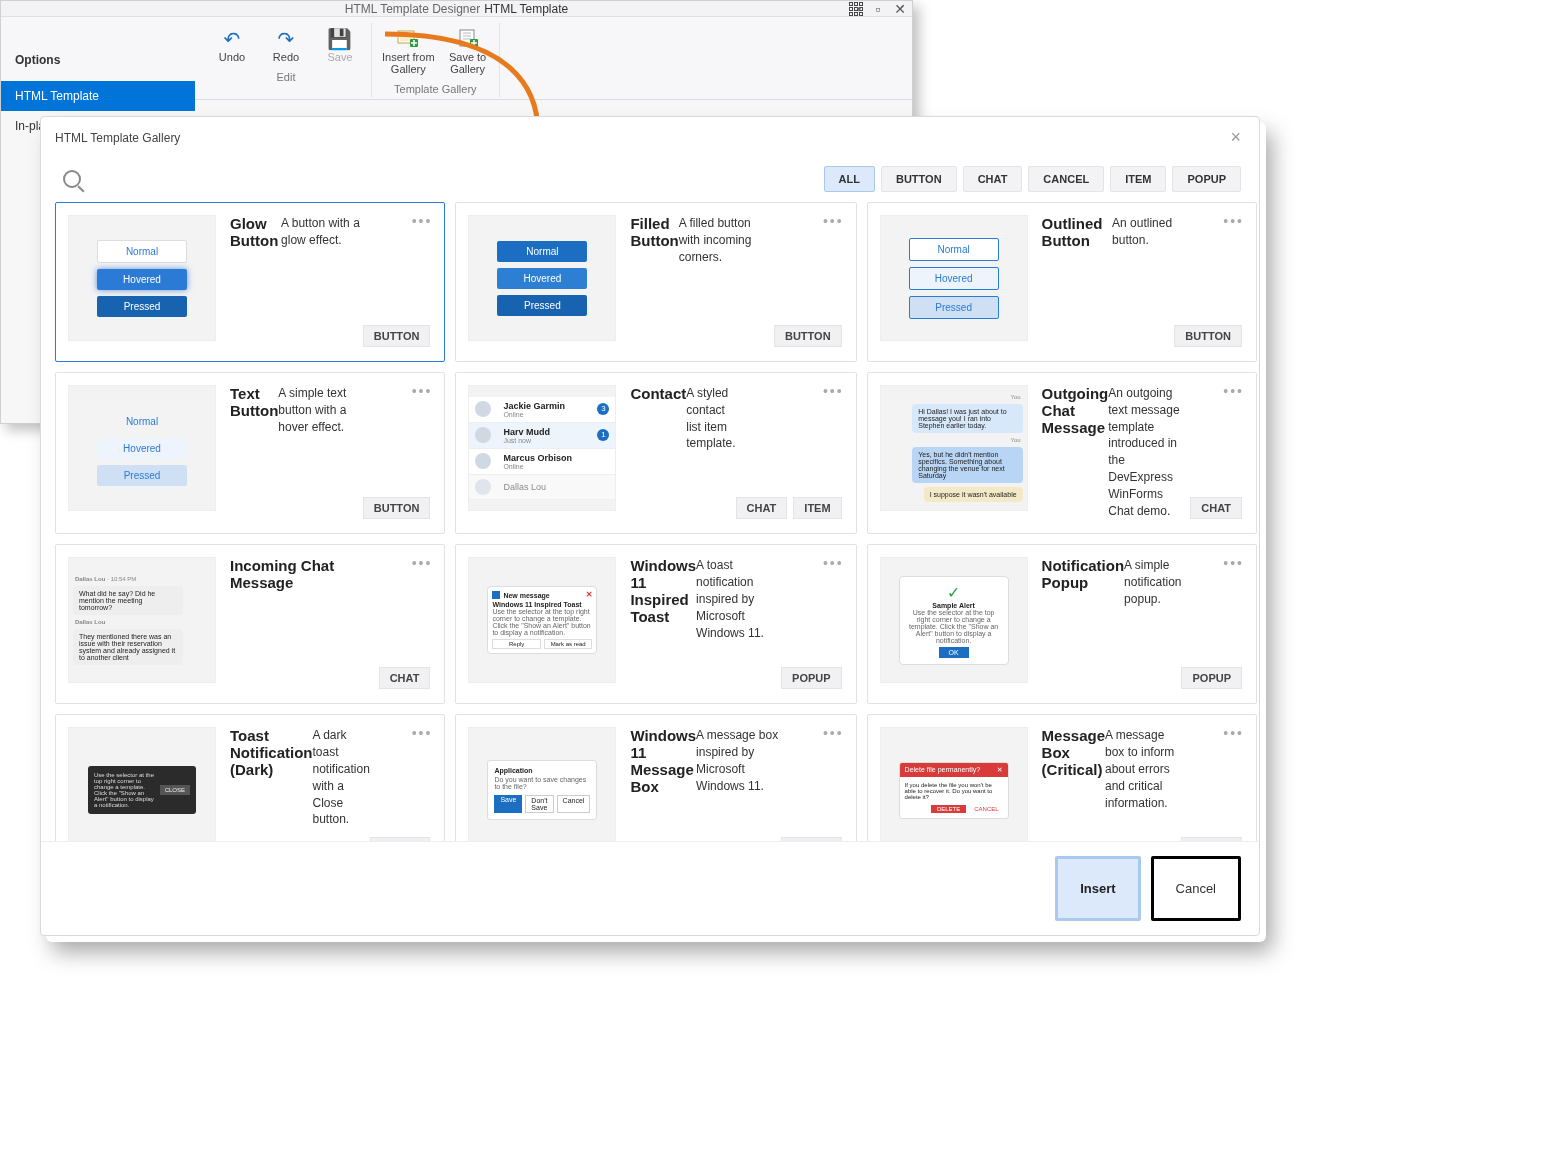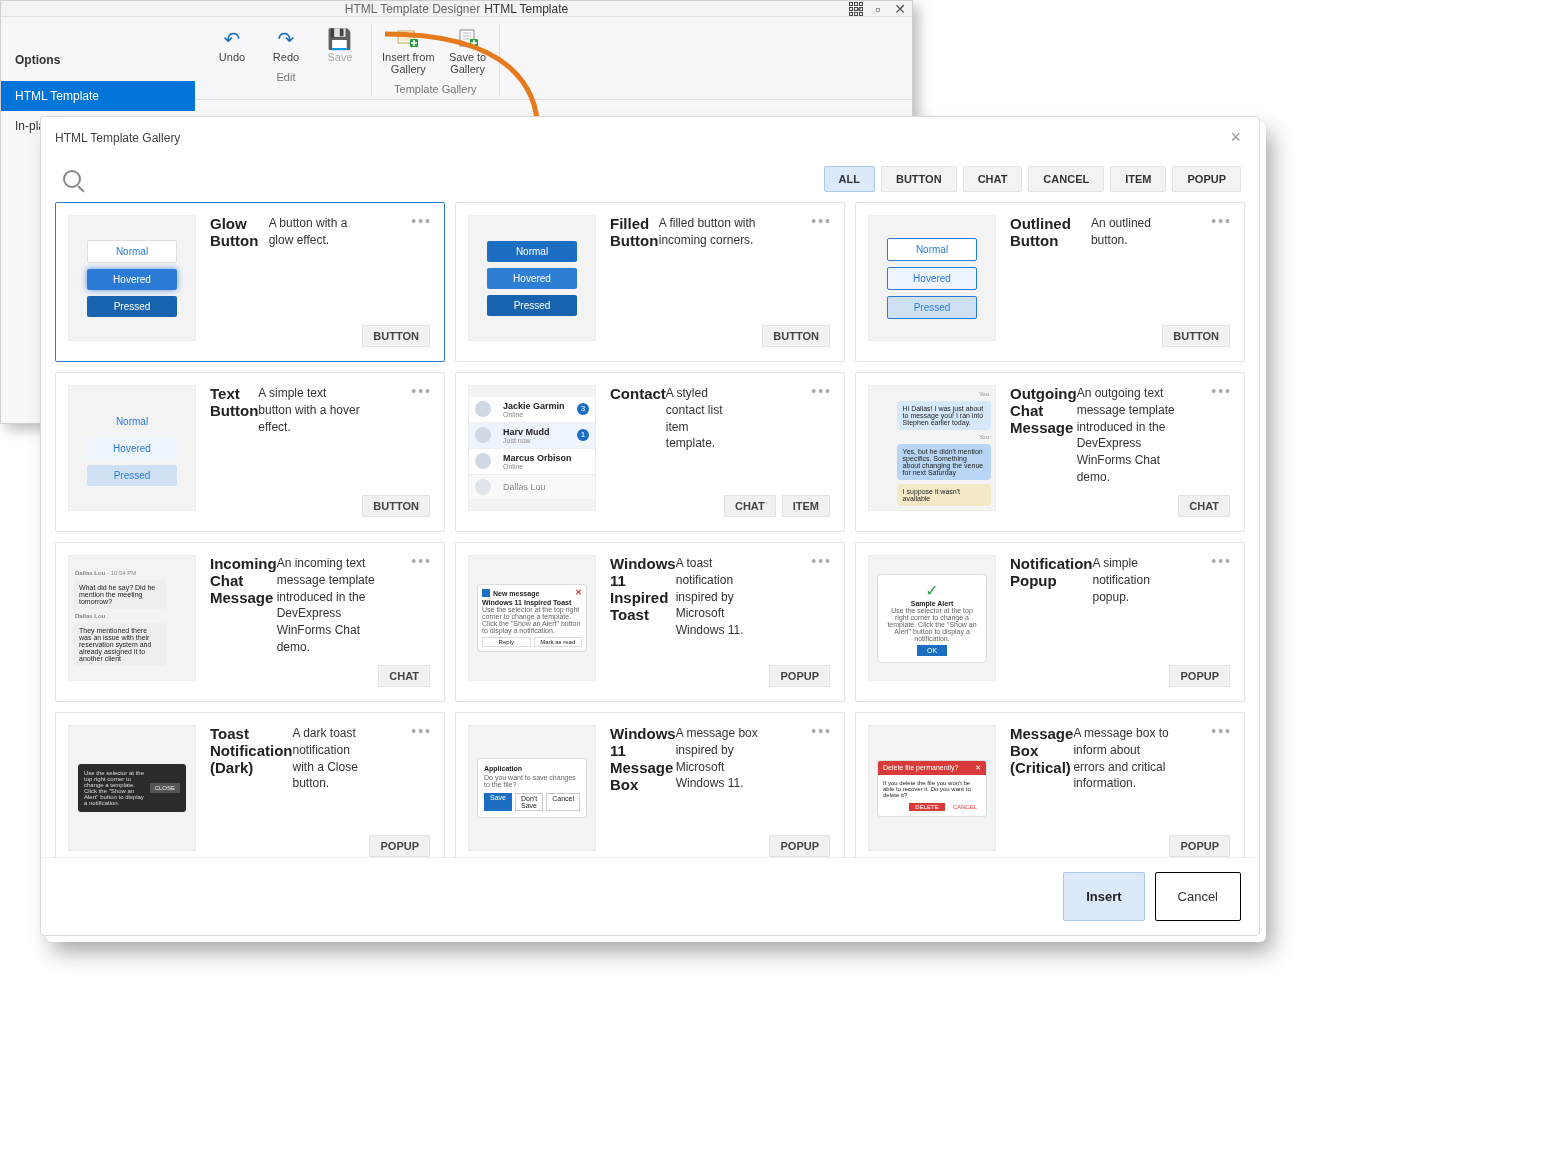--- a/index.html
+++ b/index.html
@@ -40,30 +40,30 @@
   .search-ico::after{content:""; position:absolute; width:8px; height:2px; background:#888; bottom:-4px; right:-6px; transform:rotate(45deg);}
   .filter-chips { margin-left:auto; display:flex; gap:6px;}
   .chip { padding:6px 14px; font-size:11px; font-weight:600; color:#333; background:#f3f3f5; border:1px solid #e3e3e8; border-radius:2px;}
   .chip.active { background:#dbe9fb; border-color:#a9c9ee;}
 
   .cards-area { flex:1; overflow:hidden; padding: 0 14px 6px; }
   .cards-grid { display:grid; grid-template-columns: repeat(3, 1fr); gap: 10px; }
   .card { border:1px solid #e1e1e6; border-radius:2px; padding: 12px 14px 14px 12px; display:flex; gap:14px; position:relative; min-height: 160px;}
   .card.selected{ border:1px solid #2a7bd6;}
   .card .dots { position:absolute; top:10px; right:12px; color:#aaa; font-size:14px; letter-spacing:2px;}
-  .thumb { width: 128px; height: 126px; background:#f3f3f4; border:1px solid #eee; flex-shrink:0; display:flex; align-items:center; justify-content:center; overflow:hidden;}
+  .thumb { width: 148px; height: 126px; background:#f3f3f4; border:1px solid #eee; flex-shrink:0; display:flex; align-items:center; justify-content:center; overflow:hidden;}
   .card-body { display:flex; flex-direction:row; flex:1; }
   .card-title { font-weight:600; font-size:15px; color:#222; margin-bottom:3px; }
   .card-desc { font-size:12px; color:#333; line-height:1.4; }
   .card-tags { margin-top:auto; display:flex; gap:6px; padding-top:8px;}
   .tag { padding:4px 10px; font-size:11px; font-weight:600; background:#f1f1f3; border:1px solid #e4e4e8; color:#444;}
 
   
   .gw-footer { display:flex; justify-content:flex-end; gap:10px; padding:14px 18px; border-top:1px solid #eee;}
-  .btn { padding: 16px 22px; font-size:13px; border:1px solid #000000; border-radius:2px; background:#fff; color:#333; font-weight:400;}
+  .btn { padding: 22px 22px; font-size:13px; border:3px solid #000000; border-radius:2px; background:#fff; color:#333; font-weight:400;}
   .btn.primary { background:#dbe9fb; border-color:#a9c9ee; color:#222; font-weight:600;}
 
   
   .b-stack{display:flex;flex-direction:column;gap:6px;align-items:center;}
   .pill{width:90px;padding:5px 0;text-align:center;font-size:10px;border-radius:2px;}
   .pill.white{background:#fff;border:1px solid #ddd;color:#2a7bd6;}
   .pill.blue{background:#1b6ec2;color:#fff;}
   .pill.blued{background:#2b7bd6;color:#fff;box-shadow:0 0 6px rgba(30,110,210,.7);}
   .pill.bluel{background:#1763b0;color:#fff;}
   .pill.ob{background:#fff;border:1px solid #2a7bd6;color:#2a7bd6;}
@@ -359,21 +359,20 @@
         <div class="thumb">
             <div class="bubble-col">
           <div class="bub tml"><b>Dallas Lou</b> · <span>10:54 PM</span></div>
           <div class="bub l">What did he say? Did he mention the meeting tomorrow?</div>
           <div class="bub tml"><b>Dallas Lou</b></div>
           <div class="bub l">They mentioned there was an issue with their reservation system and already assigned it to another client</div>
         </div>
           </div>
         <div class="card-body">
           <div class="card-title">Incoming Chat Message</div>
-          <div class="card-desc">An incoming text message template introduced in the DevExpress WinForms Chat demo.</div>
           <div class="card-tags">
               <span class="tag">CHAT</span>
             </div>
         </div>
       </div>
 
       <div class="card">
         <div class="dots">•••</div>
         <div class="thumb">
             <div class="toast-box">

